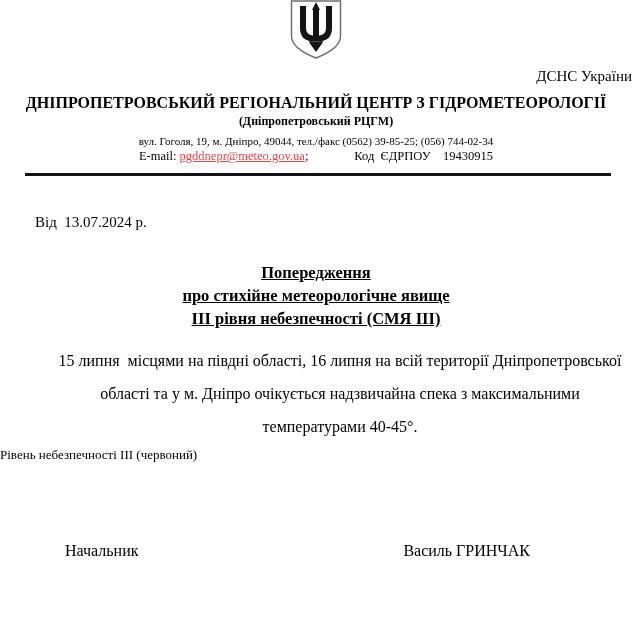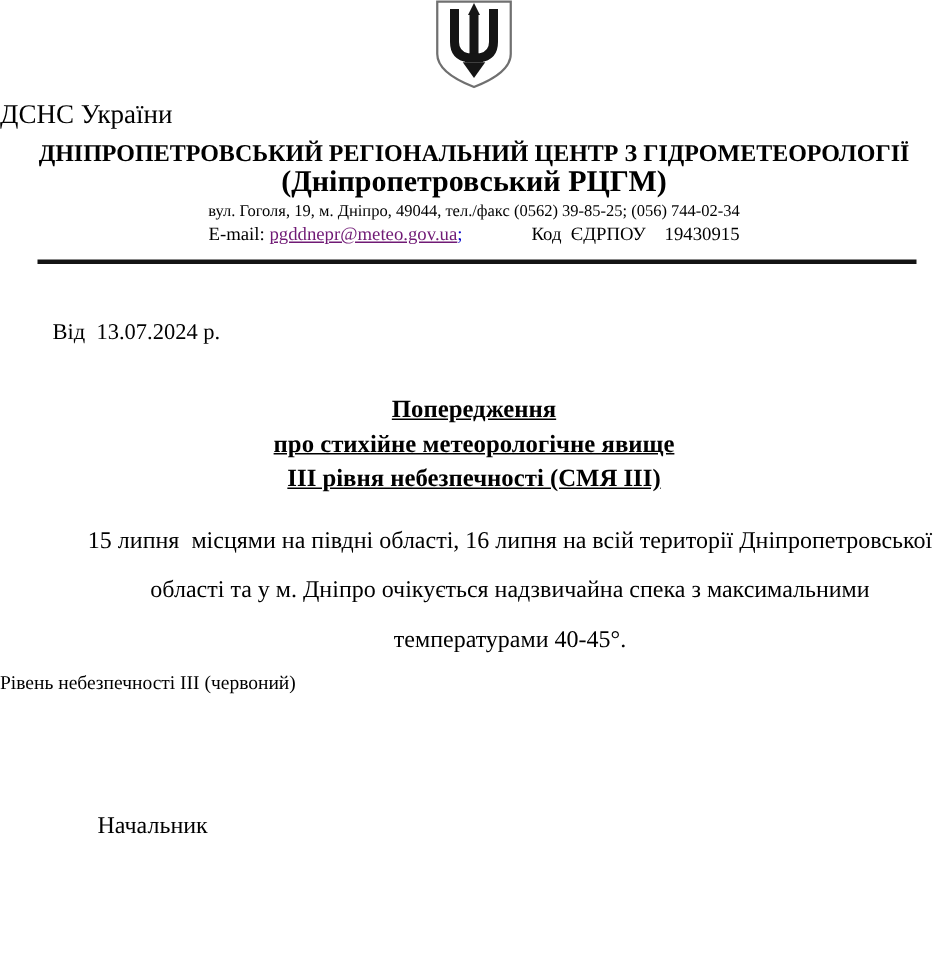--- a/index.html
+++ b/index.html
@@ -11,54 +11,54 @@
     margin: 0 auto;
     background: #ffffff;
     font-family: "Liberation Serif", serif;
     color: #000000;
     overflow: hidden;
   }
   .emblem-wrap { text-align: center; padding-top: 0; }
   .emblem-wrap svg { display: inline-block; vertical-align: top; }
   .agency {
     margin-top: 8px;
-    text-align: left;
-    font-size: 18px;
+    text-align: right;
+    font-size: 15px;
     line-height: 18px;
   }
   .org-name {
     margin-top: 9px;
     text-align: center;
     font-size: 16px;
     font-weight: bold;
     line-height: 18px;
   }
   .org-short {
     text-align: center;
-    font-size: 20px;
+    font-size: 12px;
     font-weight: bold;
     line-height: 18px;
   }
   .address {
     margin-top: 4px;
     text-align: center;
     font-size: 11px;
     line-height: 15px;
   }
   .contact-line {
     display: flex;
     justify-content: center;
     align-items: baseline;
     gap: 46px;
     font-size: 12.5px;
     line-height: 15px;
   }
   .contact-left { white-space: pre; }
   .email-link {
-    color: #701a75;
+    color: #ef4444;
     text-decoration: underline;
     cursor: pointer;
   }
   .email-suffix { color: #0000cc; }
   .edrpou { white-space: pre; }
   .divider {
     width: 586px;
     margin: 9px auto 0 25px;
     border: none;
     border-top: 3px solid #141414;
@@ -144,15 +144,16 @@
   <div class="body-block">
     <div class="body-line">15 липня  місцями на півдні області, 16 липня на всій території Дніпропетровської</div>
     <div class="body-line">області та у м. Дніпро очікується надзвичайна спека з максимальними</div>
     <div class="body-line">температурами 40-45°.</div>
   </div>
 
   <div class="risk-line">Рівень небезпечності ІІІ (червоний)</div>
 
   <div class="signature-row">
     <span>Начальник</span>
+    <span>Василь ГРИНЧАК</span>
   </div>
 
 </div>
 
 </body></html>

